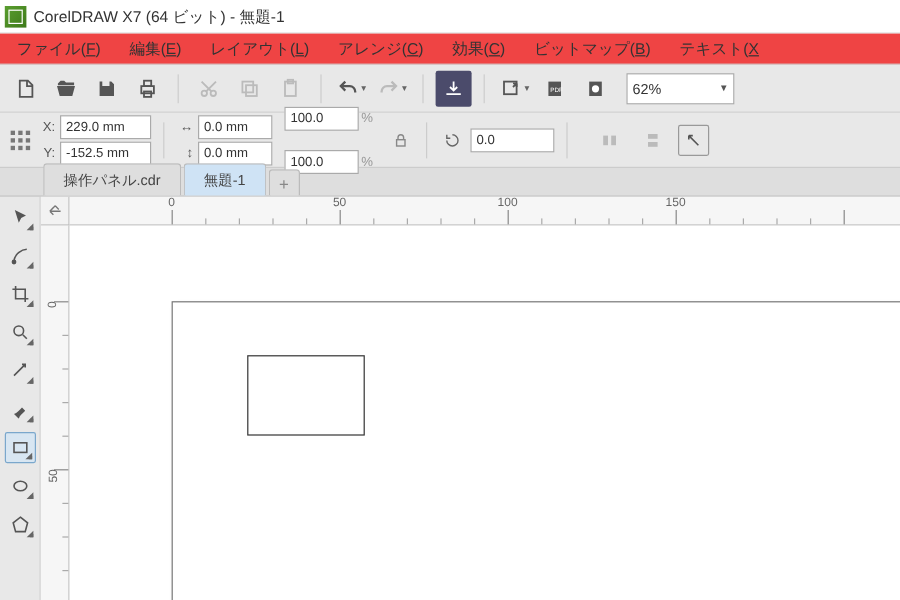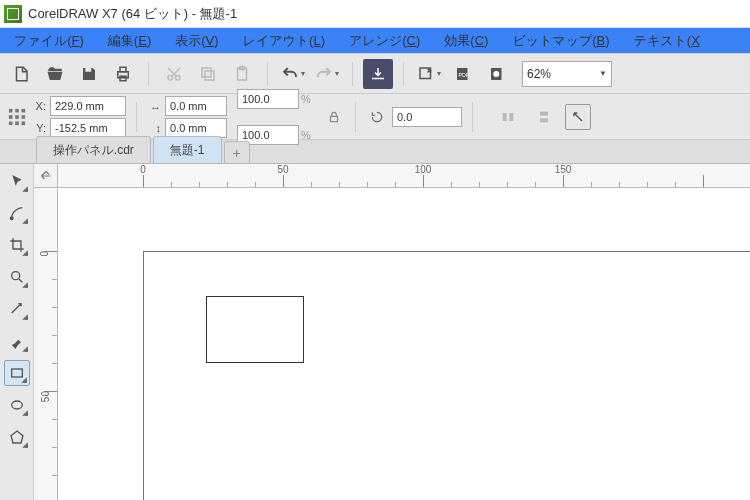--- a/index.html
+++ b/index.html
@@ -5,21 +5,21 @@
   * { box-sizing: border-box; margin: 0; padding: 0; font-family: "Meiryo UI", "MS UI Gothic", sans-serif; }
   body { width: 750px; height: 500px; overflow: hidden; background: #e8e8e8; font-size: 12px; color: #333; user-select: none; }
 
   
   .titlebar { height: 28px; background: #fff; display: flex; align-items: center; padding: 0 4px; border-bottom: 1px solid #ddd; }
   .titlebar .app-icon { width: 18px; height: 18px; background: linear-gradient(135deg,#5a9e2f 0%,#3e7a1a 100%); margin-right: 6px; position: relative; }
   .titlebar .app-icon::after { content:""; position:absolute; inset:3px; border:1px solid #fff; }
   .titlebar .title { font-size: 13px; }
 
   
-  .menubar { height: 26px; background: #3b82f6; display: flex; align-items: center; padding: 0 2px; border-bottom: 1px solid #d0d0d0; }
+  .menubar { height: 26px; background: #ef4444; display: flex; align-items: center; padding: 0 2px; border-bottom: 1px solid #d0d0d0; }
   .menubar .menu { padding: 3px 12px; font-size: 13px; cursor: default; }
   .mn { text-decoration: underline; }
 
   
   .toolbar1 { height: 40px; background: #e8e8e8; display:flex; align-items:center; padding:0 6px; gap:4px; border-bottom:1px solid #ccc; }
   .tbtn { width:30px; height:30px; display:flex; align-items:center; justify-content:center; color:#555; cursor:default; border-radius:2px; }
   .tbtn.disabled { color:#bbb; pointer-events:none; }
   .tbtn svg { width:18px; height:18px; }
   .sep { width:1px; height:24px; background:#ccc; margin:0 6px; }
   .split { display:inline-flex; align-items:center; gap:2px; }
@@ -84,21 +84,20 @@
 <body>
 
 <div class="titlebar">
   <div class="app-icon"></div>
   <div class="title">CorelDRAW X7 (64 ビット) - 無題-1</div>
 </div>
 
 <div class="menubar">
   <div class="menu"><span>ファイル</span>(<span class="mn">F</span>)</div>
   <div class="menu"><span>編集</span>(<span class="mn">E</span>)</div>
-  <div class="menu"><span>表示</span>(<span class="mn">V</span>)</div>
   <div class="menu"><span>レイアウト</span>(<span class="mn">L</span>)</div>
   <div class="menu"><span>アレンジ</span>(<span class="mn">C</span>)</div>
   <div class="menu"><span>効果</span>(<span class="mn">C</span>)</div>
   <div class="menu"><span>ビットマップ</span>(<span class="mn">B</span>)</div>
   <div class="menu"><span>テキスト</span>(<span class="mn">X</span></div>
 </div>
 
 <div class="toolbar1">
   <div class="tbtn">
       <svg viewBox="0 0 24 24" fill="none" stroke="currentColor" stroke-width="2">

